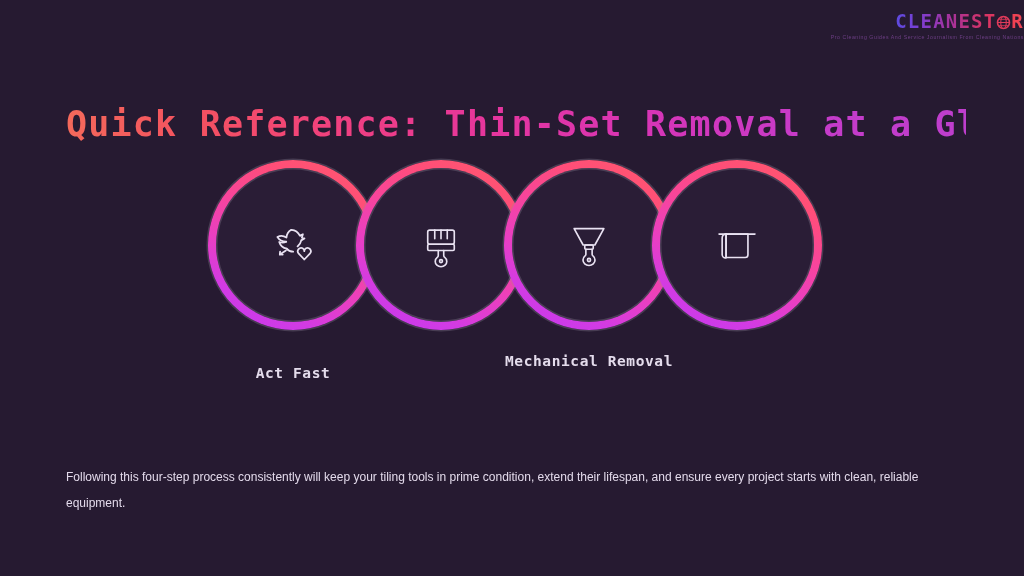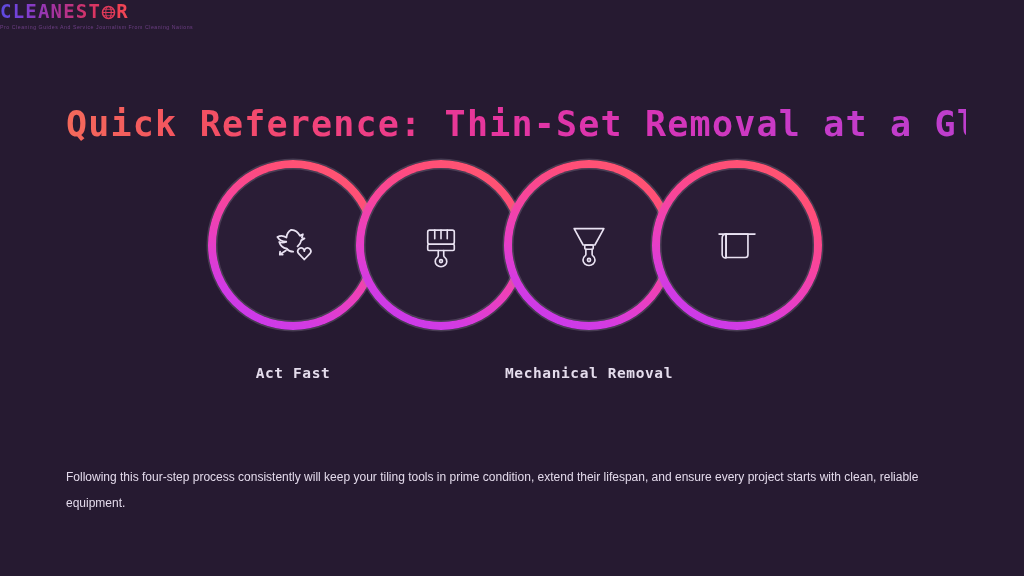--- a/index.html
+++ b/index.html
@@ -11,24 +11,24 @@
     height: 576px;
     background: #261A31;
     font-family: "Liberation Sans", sans-serif;
     overflow: hidden;
     position: relative;
   }
 
   
   .logo-wrap {
     position: absolute;
-    top: 0;
+    top: 10px;
     left: 0;
     width: 1024px;
-    text-align: left;
+    text-align: right;
   }
   .logo-mark {
     font-family: "DejaVu Sans Mono", monospace;
     font-size: 19px;
     font-weight: bold;
     letter-spacing: 1.2px;
     line-height: 22px;
     display: inline-block;
     background: linear-gradient(90deg,
         #5B4BE0 0%,
@@ -165,21 +165,21 @@
     left: -15px;
     width: 200px;
     text-align: center;
     font-family: "DejaVu Sans Mono", monospace;
     font-size: 14.5px;
     font-weight: bold;
     letter-spacing: 0.6px;
     line-height: 26px;
     color: #E4DCEC;
   }
-  .step-2 .step-label { top: 200px; text-align: center; }
+  .step-2 .step-label { top: 188px; text-align: center; }
 
   
   .footer-note {
     position: absolute;
     top: 452px;
     left: 66px;
     width: 862px;
     font-family: "Liberation Sans", sans-serif;
     font-size: 12px;
     line-height: 26px;

